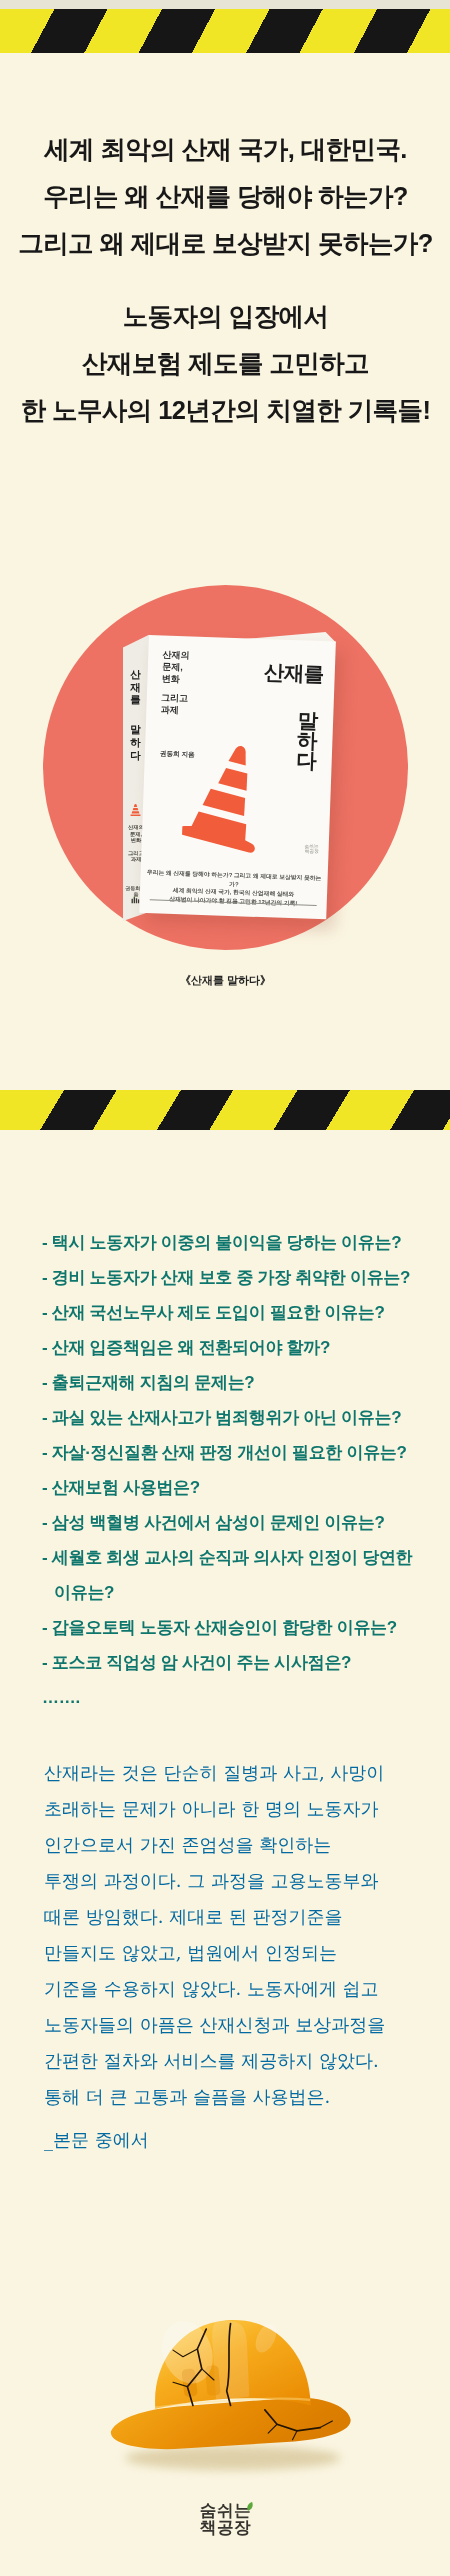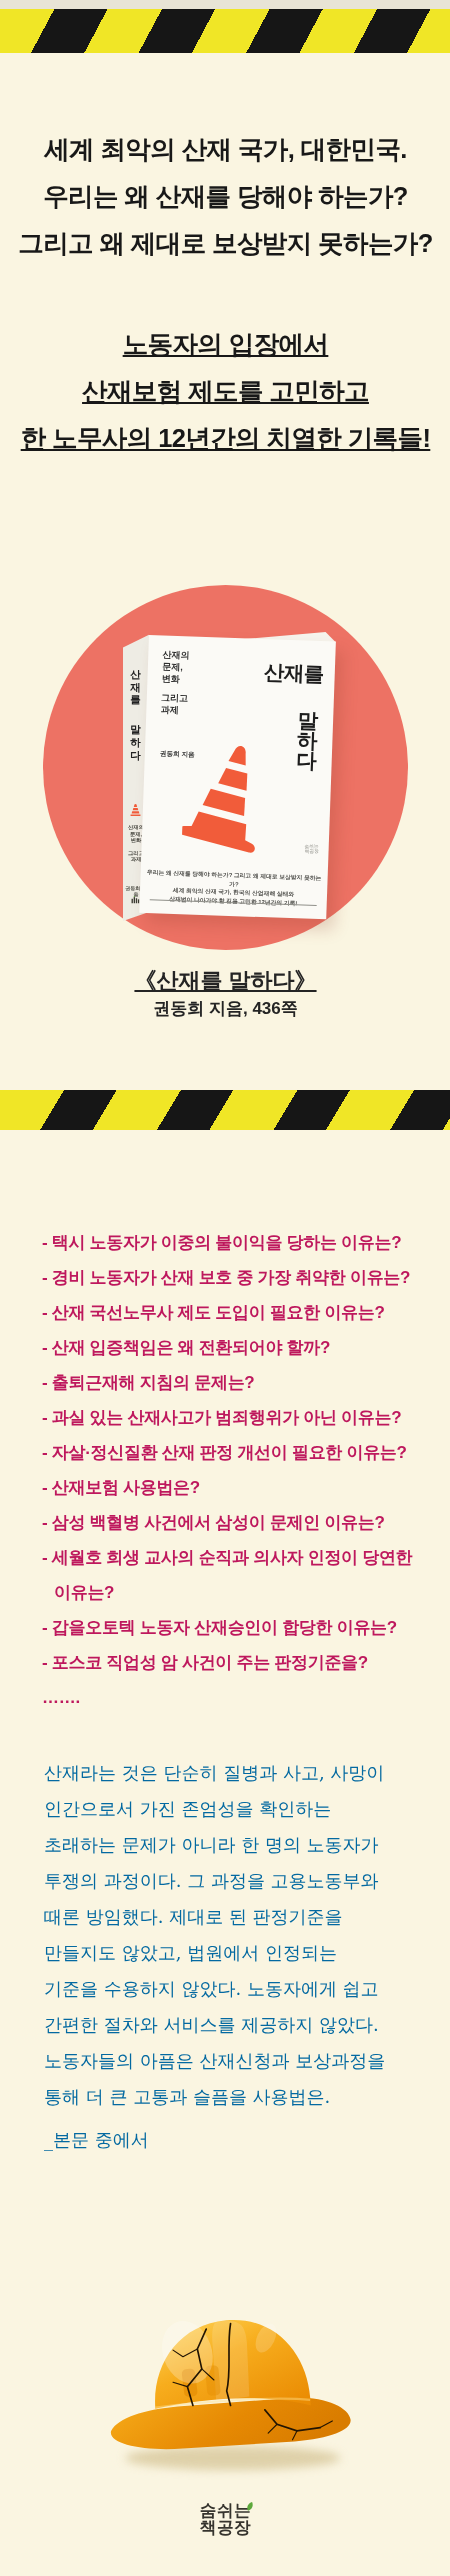--- a/index.html
+++ b/index.html
@@ -11,21 +11,21 @@
         overflow:hidden;font-family:"Liberation Sans",sans-serif;}
   
   .band{position:absolute;left:0;width:451px;}
   .band-top{top:0;height:44px;
     background:repeating-linear-gradient(118deg,var(--yellow) 0 48px,var(--black) 48px 95px);}
   .band-mid{top:1081px;height:40px;
     background:repeating-linear-gradient(121deg,var(--yellow) 0 55px,var(--black) 55px 100px);}
   
   .hl{position:absolute;left:0;width:100%;text-align:center;font-weight:900;
       color:#181818;letter-spacing:-0.6px;font-size:25.5px;line-height:47px;}
-  .hl1{top:117px;} .hl2{top:312px;text-decoration:underline;}
+  .hl1{top:117px;} .hl2{top:284px;}
   
   .visual{position:absolute;top:576px;left:0;width:451px;height:365px;}
   .circle{position:absolute;left:43px;top:0;width:365px;height:365px;border-radius:50%;
           background:var(--coral);}
   .book{position:absolute;left:123px;top:47px;width:213px;height:289px;}
   .book-top{position:absolute;left:23px;top:0;width:190px;height:19px;background:#f6f4ed;
             clip-path:polygon(0 82%,94.5% 0,100% 55%,1.6% 100%);}
   .book-spine{position:absolute;left:0;top:0;width:26px;height:289px;background:#eeece4;
               clip-path:polygon(0 15.5px,100% 2.8px,100% 280px,0 289px);}
   .spine-title{position:absolute;top:29px;left:50%;transform:translateX(-50%);
@@ -51,25 +51,25 @@
   .cov-title .ch{font-size:20.5px;line-height:20px;margin-right:3.9px;}
   .cov-cone{position:absolute;left:40px;top:95px;}
   .cov-mini{position:absolute;left:163px;top:203px;font-size:4.7px;color:#8a8a84;
             line-height:5.3px;transform:rotate(-5deg);}
   .cov-tag{position:absolute;left:4.4px;right:4.4px;top:233px;text-align:center;font-size:5.8px;
            font-weight:700;color:#4c4c48;line-height:8.6px;}
   .cov-rule{position:absolute;left:10px;right:10px;top:264px;border-top:0.8px solid #8f8f89;}
   
   .caption{position:absolute;top:962px;left:0;width:100%;text-align:center;color:#242424;
            font-weight:700;}
-  .cap1{font-size:22px;line-height:19px;text-decoration:underline;}
+  .cap1{font-size:11px;line-height:19px;}
   .cap2{font-size:17px;line-height:19px;margin-top:8.9px;}
   
   .questions{position:absolute;top:1216px;left:42px;right:19px;font-size:17px;font-weight:700;
-             color:#be185d;line-height:35px;letter-spacing:-0.3px;}
+             color:#0f766e;line-height:35px;letter-spacing:-0.3px;}
   .q-cont{padding-left:12px;}
   
   .excerpt{position:absolute;top:1746px;left:44px;right:20px;
            font-family:"DejaVu Serif","Liberation Serif",serif;font-size:18px;color:#0369a1;
            line-height:36px;}
   .attribution{margin-top:6.6px;}
   
   .hat{position:absolute;left:100px;top:2290px;}
   .pub-logo{position:absolute;top:2493px;left:0;width:100%;text-align:center;
             font-family:"DejaVu Serif","Liberation Serif",serif;font-size:16.6px;line-height:17px;
@@ -172,52 +172,51 @@
           <div>세계 최악의 산재 국가, 한국의 산업재해 실태와</div>
           <div>산재법이 나아가야 할 길을 고민한 12년간의 기록!</div>
         </div>
         <div class="cov-rule"></div>
       </div>
     </div>
   </div>
 
   <section class="caption">
     <div class="cap1">《산재를 말하다》</div>
-    <div class="cap2">권동희 지음, 436쪽</div>
   </section>
 
   <div class="band band-mid"></div>
 
   <section class="questions">
     <div>- 택시 노동자가 이중의 불이익을 당하는 이유는?</div>
     <div>- 경비 노동자가 산재 보호 중 가장 취약한 이유는?</div>
     <div>- 산재 국선노무사 제도 도입이 필요한 이유는?</div>
     <div>- 산재 입증책임은 왜 전환되어야 할까?</div>
     <div>- 출퇴근재해 지침의 문제는?</div>
     <div>- 과실 있는 산재사고가 범죄행위가 아닌 이유는?</div>
     <div>- 자살·정신질환 산재 판정 개선이 필요한 이유는?</div>
     <div>- 산재보험 사용법은?</div>
     <div>- 삼성 백혈병 사건에서 삼성이 문제인 이유는?</div>
     <div>- 세월호 희생 교사의 순직과 의사자 인정이 당연한</div>
     <div class="q-cont">이유는?</div>
     <div>- 갑을오토텍 노동자 산재승인이 합당한 이유는?</div>
-    <div>- 포스코 직업성 암 사건이 주는 판정기준을?</div>
+    <div>- 포스코 직업성 암 사건이 주는 시사점은?</div>
     <div>…….</div>
   </section>
 
   <section class="excerpt">
     <div>산재라는 것은 단순히 질병과 사고, 사망이</div>
+    <div>초래하는 문제가 아니라 한 명의 노동자가</div>
     <div>인간으로서 가진 존엄성을 확인하는</div>
-    <div>초래하는 문제가 아니라 한 명의 노동자가</div>
     <div>투쟁의 과정이다. 그 과정을 고용노동부와</div>
     <div>때론 방임했다. 제대로 된 판정기준을</div>
     <div>만들지도 않았고, 법원에서 인정되는</div>
     <div>기준을 수용하지 않았다. 노동자에게 쉽고</div>
+    <div>노동자들의 아픔은 산재신청과 보상과정을</div>
     <div>간편한 절차와 서비스를 제공하지 않았다.</div>
-    <div>노동자들의 아픔은 산재신청과 보상과정을</div>
     <div>통해 더 큰 고통과 슬픔을 사용법은.</div>
     <div class="attribution">_본문 중에서</div>
   </section>
 
   <div class="hat">
     <svg width="260" height="183" viewBox="0 0 470 330">
       <defs>
         <linearGradient id="gradCrown" x1="0" y1="0" x2="0.85" y2="1">
           <stop offset="0" stop-color="#ffd75e"></stop>
           <stop offset="0.45" stop-color="#f7ad1d"></stop>

